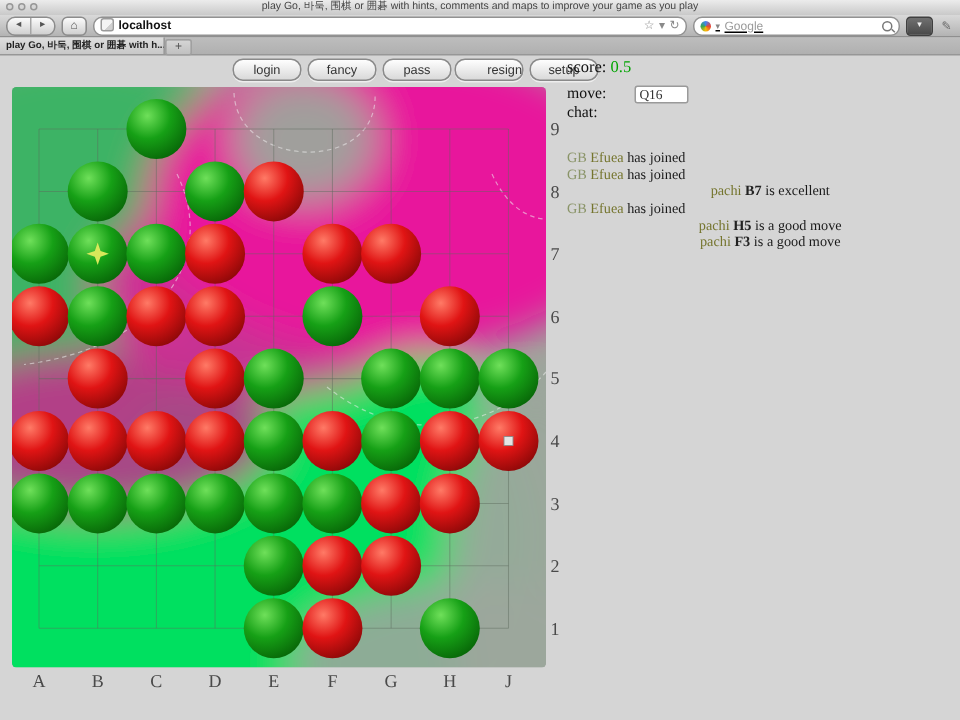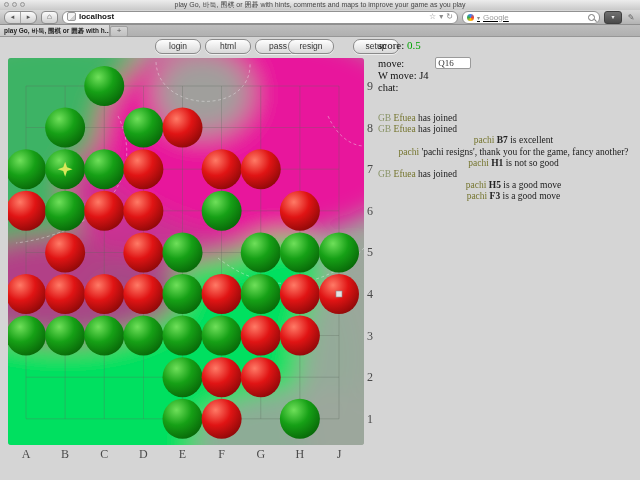--- a/index.html
+++ b/index.html
@@ -53,25 +53,25 @@
   
   .game-btn{position:absolute;top:39px;height:13px;width:44px;border:1px solid #8a8a8a;border-radius:7px;
             background:linear-gradient(#fefefe,#d9d9d9);font-size:8.5px;color:#333;text-align:center;
             line-height:12px;box-shadow:0 1px 0 rgba(255,255,255,.6);}
   .score-line{position:absolute;left:378px;top:39px;font-family:"Liberation Serif",serif;font-size:11px;color:#111;}
 
   #board-wrap{position:absolute;left:8px;top:58px;width:356px;height:387px;border-radius:3px;overflow:hidden;}
   .coord{position:absolute;font-family:"Liberation Serif",serif;font-size:12px;color:#4a4a4a;text-align:center;}
 
   #panel{position:absolute;left:378px;top:57px;width:258px;font-family:"Liberation Serif",serif;color:#111;}
-  .panel-row{display:flex;align-items:center;margin-bottom:1px;font-size:10.5px;white-space:nowrap;}
+  .panel-row{display:flex;align-items:flex-start;margin-bottom:1px;font-size:10.5px;white-space:nowrap;gap:16px;}
   .panel-row label{margin-right:3px;}
   .tin{height:10px;border:1px solid #9a9a9a;background:#fff;font-family:"Liberation Serif",serif;
        font-size:9px;padding:0 2px;border-radius:2px;}
-  .tin.move{width:30px;color:#333;margin-left:28px;}
+  .tin.move{width:30px;color:#333;}
   .tin.chat{width:146px;color:#9c9c9c;}
   #chat-log{margin-top:20px;}
   .chat-line{font-size:9.5px;line-height:11.2px;white-space:nowrap;color:#1a1a1a;}
   .chat-line.indent{padding-left:13px;text-align:center;}
   .seg-flag{color:#8a9468;}
   .seg-name{color:#75752e;}
   .seg-move{color:#222;font-weight:bold;}
   .seg-plain{color:#1a1a1a;}
 </style>
 </head>
@@ -112,23 +112,23 @@
     <div class="dl-btn">▾</div>
     <div class="edit-btn">✎</div>
   </div>
 
   <div id="tabbar">
     <div class="tab">play Go, 바둑, 围棋 or 囲碁 with h...</div>
     <div class="newtab">+</div>
   </div>
 
   <div class="game-btn" style="left:155px;">login</div>
-  <div class="game-btn" style="left:205px;">html</div>
+  <div class="game-btn" style="left:205px;">fancy</div>
   <div class="game-btn" style="left:255px;">pass</div>
-  <div class="game-btn" style="left:288px;">resign</div>
+  <div class="game-btn" style="left:303px;text-align:right;">resign</div>
   <div class="game-btn" style="left:353px;">setup</div>
 
   <div class="score-line">
     <span>score:</span>
     <span style="color: rgb(0, 164, 0);">0.5</span>
   </div>
 
   <div id="board-wrap">
     <svg id="board-svg" width="356" height="387" viewBox="0 0 356 387" xmlns="http://www.w3.org/2000/svg">
       <defs>
@@ -261,30 +261,25 @@
       <span class="coord" style="left: 364px; top: 370.2px; width: 12px;">2</span>
       <span class="coord" style="left: 364px; top: 411.8px; width: 12px;">1</span>
     </div>
 
   <div id="panel">
     <div class="panel-row">
       <label>move:</label>
       <input class="tin move" value="Q16" style="">
     </div>
     <div class="panel-row">
-      <span>W move: J4</span>
-    </div>
-    <div class="panel-row">
       <label>chat:</label>
     </div>
     <div id="chat-log">
         <div class="chat-line"><span class="seg-flag">GB </span><span class="seg-name">Efuea</span><span class="seg-plain"> has joined</span></div>
         <div class="chat-line"><span class="seg-flag">GB </span><span class="seg-name">Efuea</span><span class="seg-plain"> has joined</span></div>
         <div class="chat-line indent"><span class="seg-name">pachi</span><span class="seg-plain"> </span><span class="seg-move">B7</span><span class="seg-plain"> is excellent</span></div>
-        <div class="chat-line indent"><span class="seg-name">pachi</span><span class="seg-plain"> 'pachi resigns', thank you for the game, fancy another?</span></div>
-        <div class="chat-line indent"><span class="seg-name">pachi</span><span class="seg-plain"> </span><span class="seg-move">H1</span><span class="seg-plain"> is not so good</span></div>
         <div class="chat-line"><span class="seg-flag">GB </span><span class="seg-name">Efuea</span><span class="seg-plain"> has joined</span></div>
         <div class="chat-line indent"><span class="seg-name">pachi</span><span class="seg-plain"> </span><span class="seg-move">H5</span><span class="seg-plain"> is a good move</span></div>
         <div class="chat-line indent"><span class="seg-name">pachi</span><span class="seg-plain"> </span><span class="seg-move">F3</span><span class="seg-plain"> is a good move</span></div>
       </div>
   </div>
 
 </div>
 
 </body></html>

